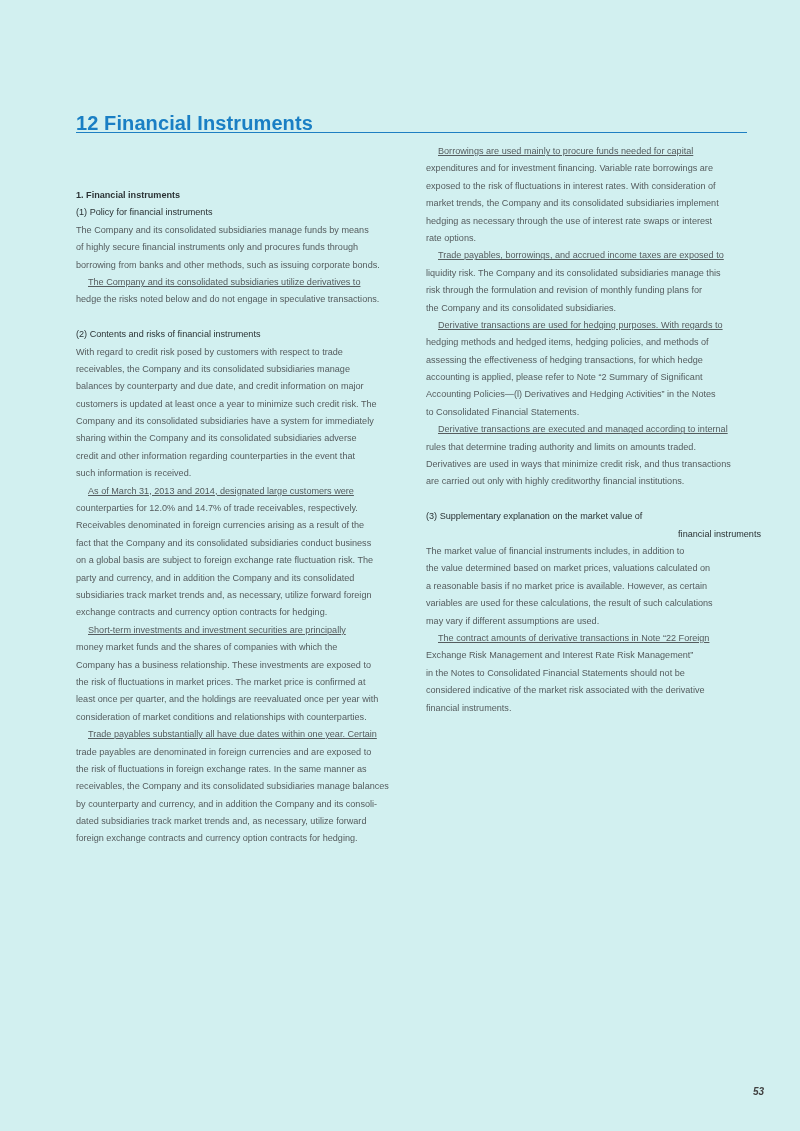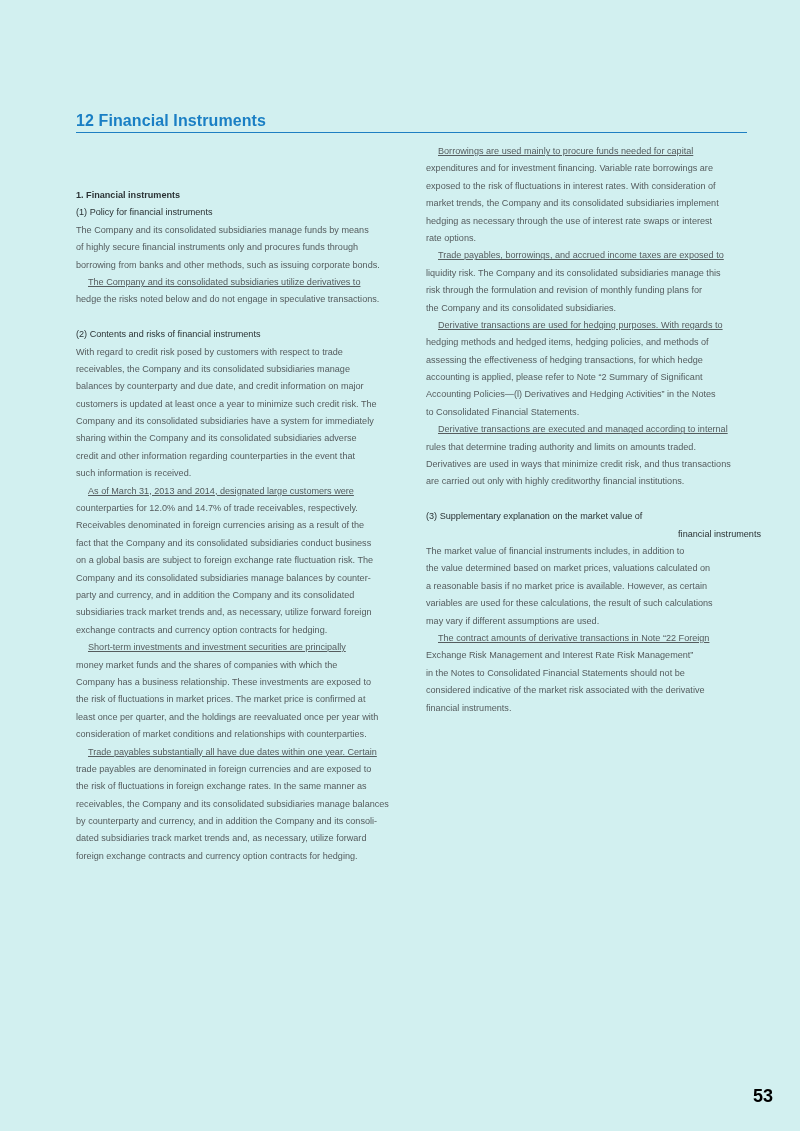--- a/index.html
+++ b/index.html
@@ -5,21 +5,21 @@
   html, body { margin: 0; padding: 0; }
   body {
     width: 800px; height: 1131px;
     background: #d2f0f0;
     position: relative;
     overflow: hidden;
     font-family: "Liberation Sans", sans-serif;
   }
   .title {
     position: absolute; left: 76px; top: 112px;
-    font-size: 16px; font-weight: bold;
+    font-size: 20px; font-weight: bold;
     color: #1a7fc4;
     letter-spacing: 0.1px;
   }
   .rule {
     position: absolute; left: 76px; top: 132px;
     width: 671px; height: 1px;
     background: #1e7fc2;
   }
   .col {
     position: absolute; top: 143px;
@@ -31,21 +31,21 @@
   .col.left { left: 76px; margin-top: 44px; }
   .col.right { left: 426px; }
   .line { white-space: nowrap; height: 17.4px; }
   .line.indent { padding-left: 12px; text-decoration: underline; }
   .line.indent2 { padding-left: 15px; text-align: right; }
   .head { color: #2b3335; }
   .head.bold { font-weight: bold; }
   .gap { height: 17.4px; }
   .page-num {
     position: absolute; left: 753px; top: 1086px;
-    font-size: 18px; font-weight: bold; color: #000000;
+    font-size: 10px; font-weight: bold; color: #404040; font-style: italic;
   }
 </style>
 </head>
 <body>
 
 <div class="title">12  Financial Instruments</div>
 <div class="rule"></div>
 
 <div class="col left" id="col-left">
     <div class="line head bold">1. Financial instruments</div>
@@ -63,21 +63,20 @@
     <div class="line">customers is updated at least once a year to minimize such credit risk. The</div>
     <div class="line">Company and its consolidated subsidiaries have a system for immediately</div>
     <div class="line">sharing within the Company and its consolidated subsidiaries adverse</div>
     <div class="line">credit and other information regarding counterparties in the event that</div>
     <div class="line">such information is received.</div>
     <div class="line indent">As of March 31, 2013 and 2014, designated large customers were</div>
     <div class="line">counterparties for 12.0% and 14.7% of trade receivables, respectively.</div>
     <div class="line">Receivables denominated in foreign currencies arising as a result of the</div>
     <div class="line">fact that the Company and its consolidated subsidiaries conduct business</div>
     <div class="line">on a global basis are subject to foreign exchange rate fluctuation risk. The</div>
-    <div class="line">Company and its consolidated subsidiaries manage balances by counter-</div>
     <div class="line">party and currency, and in addition the Company and its consolidated</div>
     <div class="line">subsidiaries track market trends and, as necessary, utilize forward foreign</div>
     <div class="line">exchange contracts and currency option contracts for hedging.</div>
     <div class="line indent">Short-term investments and investment securities are principally</div>
     <div class="line">money market funds and the shares of companies with which the</div>
     <div class="line">Company has a business relationship. These investments are exposed to</div>
     <div class="line">the risk of fluctuations in market prices. The market price is confirmed at</div>
     <div class="line">least once per quarter, and the holdings are reevaluated once per year with</div>
     <div class="line">consideration of market conditions and relationships with counterparties.</div>
     <div class="line indent">Trade payables substantially all have due dates within one year. Certain</div>

